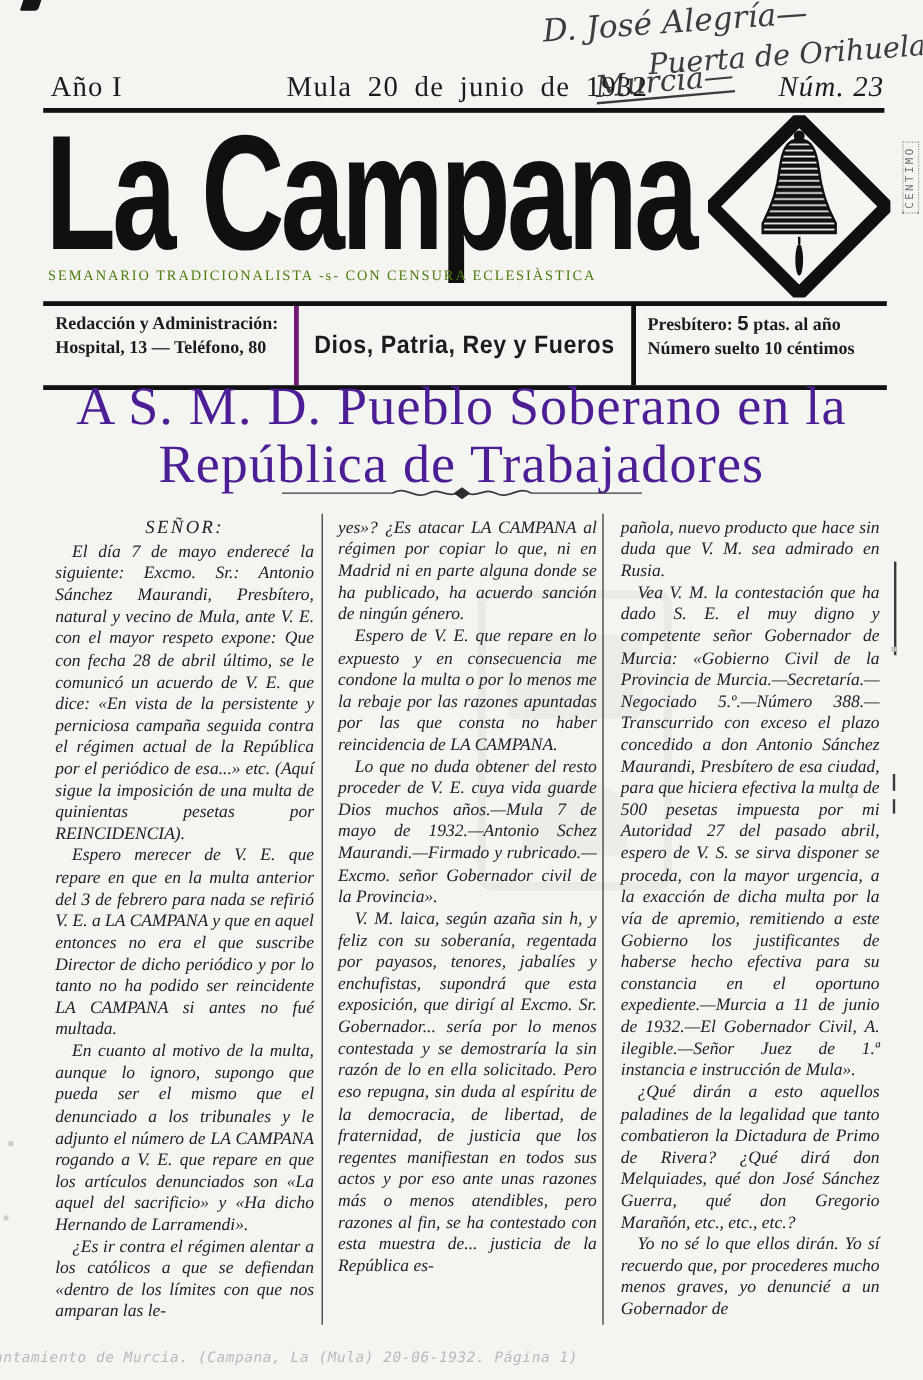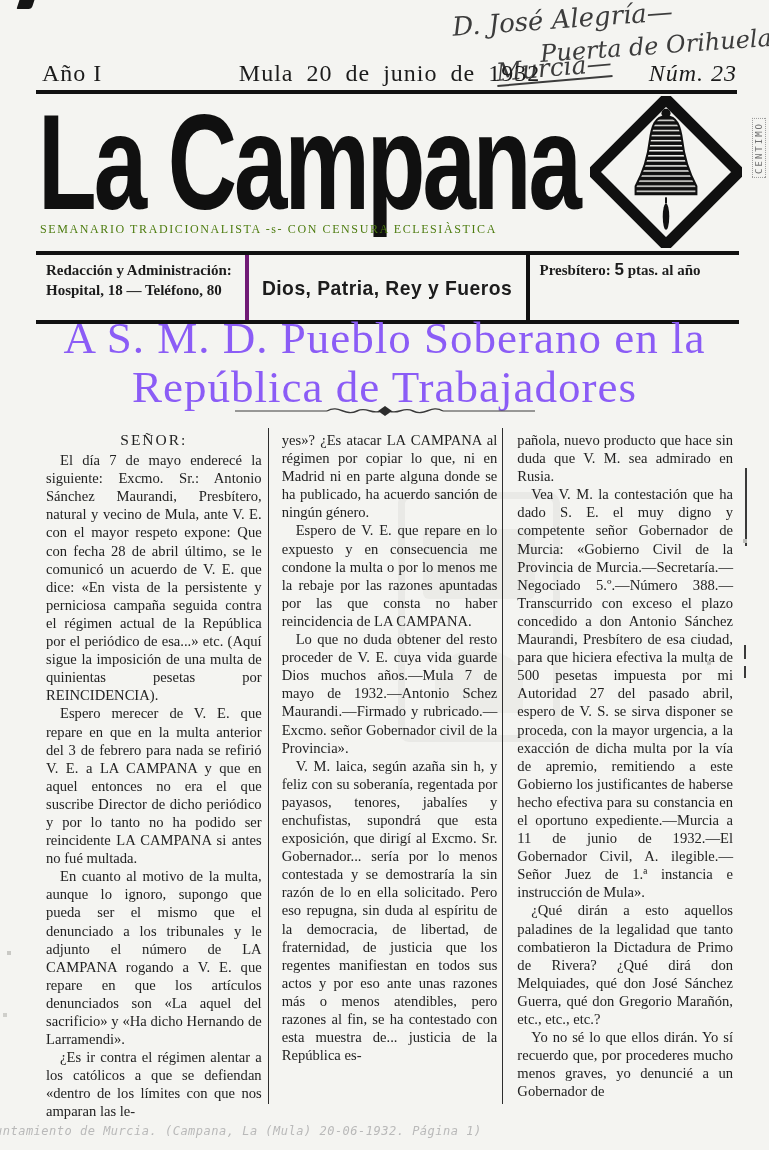--- a/index.html
+++ b/index.html
@@ -40,25 +40,25 @@
   .infobar .cell{flex:1;padding:5px 8px 20px 10px;font-size:15px;line-height:20px;font-weight:bold;}
   .infobar .cell.motto{display:flex;align-items:center;justify-content:center;
            border-left:4px solid #701a75;border-right:4px solid #111;
            font-family:"Liberation Sans",sans-serif;font-weight:bold;font-size:21px;
            letter-spacing:.5px;padding:5px 2px;}
   .infobar .cell.motto span{display:inline-block;transform:scaleX(.92);white-space:nowrap;}
   .big5{font-family:"Liberation Sans",sans-serif;font-size:17px;}
 
   
   .headline{position:absolute;left:0;right:0;top:314px;text-align:center;
-            font-size:45px;line-height:1.08;letter-spacing:1px;color:#8b5cf6;font-family:Liberation Serif, serif;}
+            font-size:45px;line-height:1.08;letter-spacing:1px;color:#4c1d95;font-family:Liberation Serif, serif;}
   .ornament{position:absolute;left:0;right:0;top:402px;text-align:center;}
 
   
-  .columns{position:absolute;left:36px;right:26px;top:431px;bottom:14px;display:flex;overflow:hidden;}
+  .columns{position:absolute;left:36px;right:26px;top:431px;bottom:14px;display:flex;overflow:hidden;font-style:italic;}
   .col{flex:1;padding:0 10px;font-size:14.6px;line-height:18.1px;text-align:justify;color:#222;}
   .col p{margin:0;text-indent:14px;}
   .col p.cont{text-indent:0;}
   .col .senor{text-align:center;text-indent:0;letter-spacing:2px;font-size:15.5px;margin:0 0 2px 0;}
   .colrule{position:absolute;width:1px;background:#2d2d2d;top:428px;height:676px;}
   .colrule.r1{left:268px;}
   .colrule.r2{left:502px;}
   .edge-line{position:absolute;width:2px;background:#3a3a3a;}
 
   
@@ -114,31 +114,32 @@
     <path d="M75,20 C64,20 61,30 59,44 C57,62 52,76 45,89 L45,97 L105,97 L105,89 C98,76 93,62 91,44 C89,30 86,20 75,20 Z" fill="url(#bellstripes)" stroke="#101010" stroke-width="2"></path>
     <line x1="75" y1="100" x2="75" y2="106" stroke="#101010" stroke-width="2"></line>
     <ellipse cx="75" cy="119" rx="3.2" ry="13" fill="#101010"></ellipse>
   </svg>
 
   <div class="mast-sub">SEMANARIO TRADICIONALISTA  -s-  CON CENSURA ECLESIÀSTICA</div>
 
   <div class="infobar">
     <div class="cell">
       <div>Redacción y Administración:</div>
-      <div>Hospital, 18 — Teléfono, 80</div>
+      <div>Hospital, 13 — Teléfono, 80</div>
     </div>
     <div class="cell motto">
       <span>Dios, Patria, Rey y Fueros</span>
     </div>
     <div class="cell">
       <div>
         <span>Presbítero:</span>
         <span class="big5">5</span>
         <span>ptas. al año</span>
       </div>
+      <div>Número suelto 10 céntimos</div>
     </div>
   </div>
 
   <div class="headline">
     <div>A S. M. D. Pueblo Soberano en la</div>
     <div>República de Trabajadores</div>
   </div>
 
   <div class="ornament">
     <svg width="300" height="16" viewBox="0 0 300 16" aria-hidden="true">

